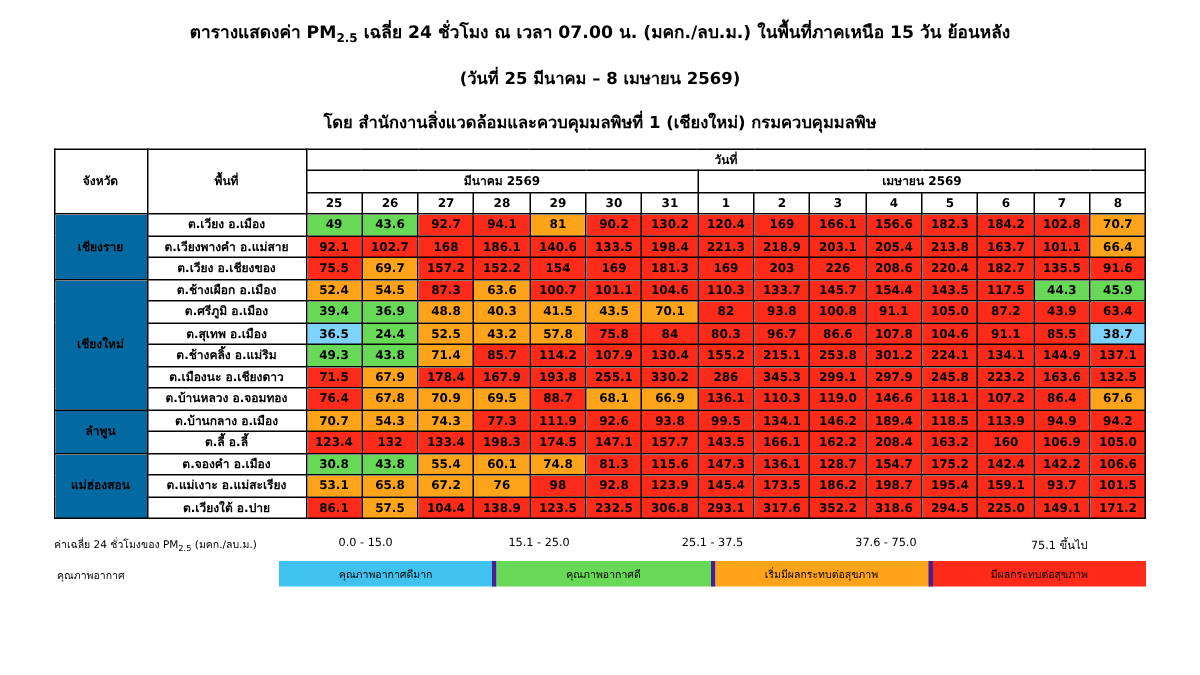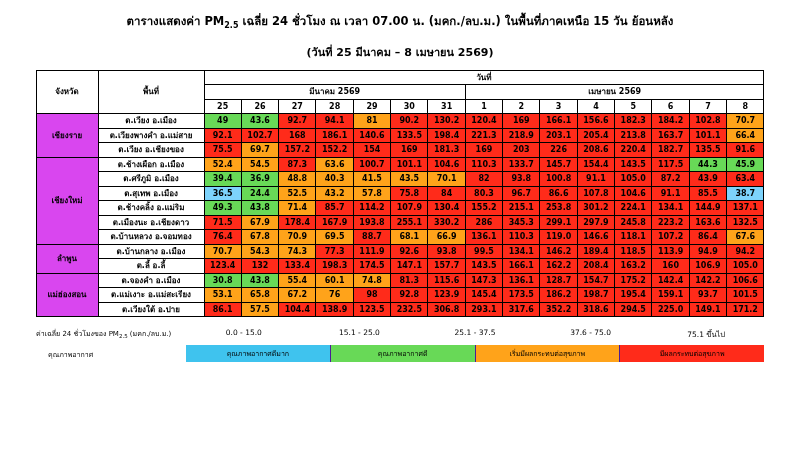--- a/index.html
+++ b/index.html
@@ -28,21 +28,21 @@
     font-size:8px;
     text-align:center;
     padding:0;
     height:13.5px;
     line-height:13.5px;
     color:#000;
     overflow:hidden;
     white-space:nowrap;
   }
   th.hdr{font-weight:bold;font-size:8.5px;background:#ffffff;}
-  td.prov{font-weight:bold;font-size:8px;background:#d946ef;}
+  td.prov{font-weight:bold;font-size:8px;background:#0369a1;}
   td.site{font-weight:bold;font-size:7.5px;background:#ffffff;text-align:left;padding-left:3px;}
   td.val{font-weight:bold;font-size:7.5px;}
   .c-green{background:#68d957;color:#000;}
   .c-yellow{background:#7dd3fc;color:#000;}
   .c-orange{background:#ffa31a;color:#000;}
   .c-red{background:#ff2b1a;color:#000;}
 
   
   .legend{
     position:relative;
@@ -52,35 +52,36 @@
   .legend-row-values{position:relative;height:14px;}
   .legend-label{
     position:absolute;left:0;top:1px;
     font-size:7px;color:#000;white-space:nowrap;
   }
   .legend-label sub{font-size:5.5px;}
   .lv{position:absolute;top:1px;font-size:7.5px;font-weight:normal;color:#000;text-align:center;}
   .legend-bars{display:flex;margin-top:4px;margin-left:150px;width:578px;height:17px;}
   .legend-bars .seg{
     flex:1 1 0;display:flex;align-items:center;justify-content:center;
-    font-size:7px;color:#000;border-right:1px solid #4c1d95;
+    font-size:7px;color:#000;border-right:3px solid #4c1d95;
   }
   .legend-bars .seg:last-child{border-right:none;}
-  .seg-lbl{position:absolute;left:12px;top:4px;font-size:7px;}
+  .seg-lbl{position:absolute;left:2px;top:4px;font-size:7px;}
 </style>
 </head>
 <body>
 
 <div class="page">
 
   <div class="titles">
     <div class="title-1">
       <span>ตารางแสดงค่า PM</span><sub>2.5</sub><span> เฉลี่ย 24 ชั่วโมง ณ เวลา 07.00 น. (มคก./ลบ.ม.) ในพื้นที่ภาคเหนือ 15 วัน ย้อนหลัง</span>
     </div>
     <div class="title-2">(วันที่ 25 มีนาคม – 8 เมษายน 2569)</div>
+    <div class="title-3">โดย สำนักงานสิ่งแวดล้อมและควบคุมมลพิษที่ 1 (เชียงใหม่) กรมควบคุมมลพิษ</div>
   </div>
 
   <table class="pm">
     <colgroup>
       <col style="width:62px">
       <col style="width:106px">
       <col span="15" style="width:37.33px">
     </colgroup>
     <thead>
       <tr>

